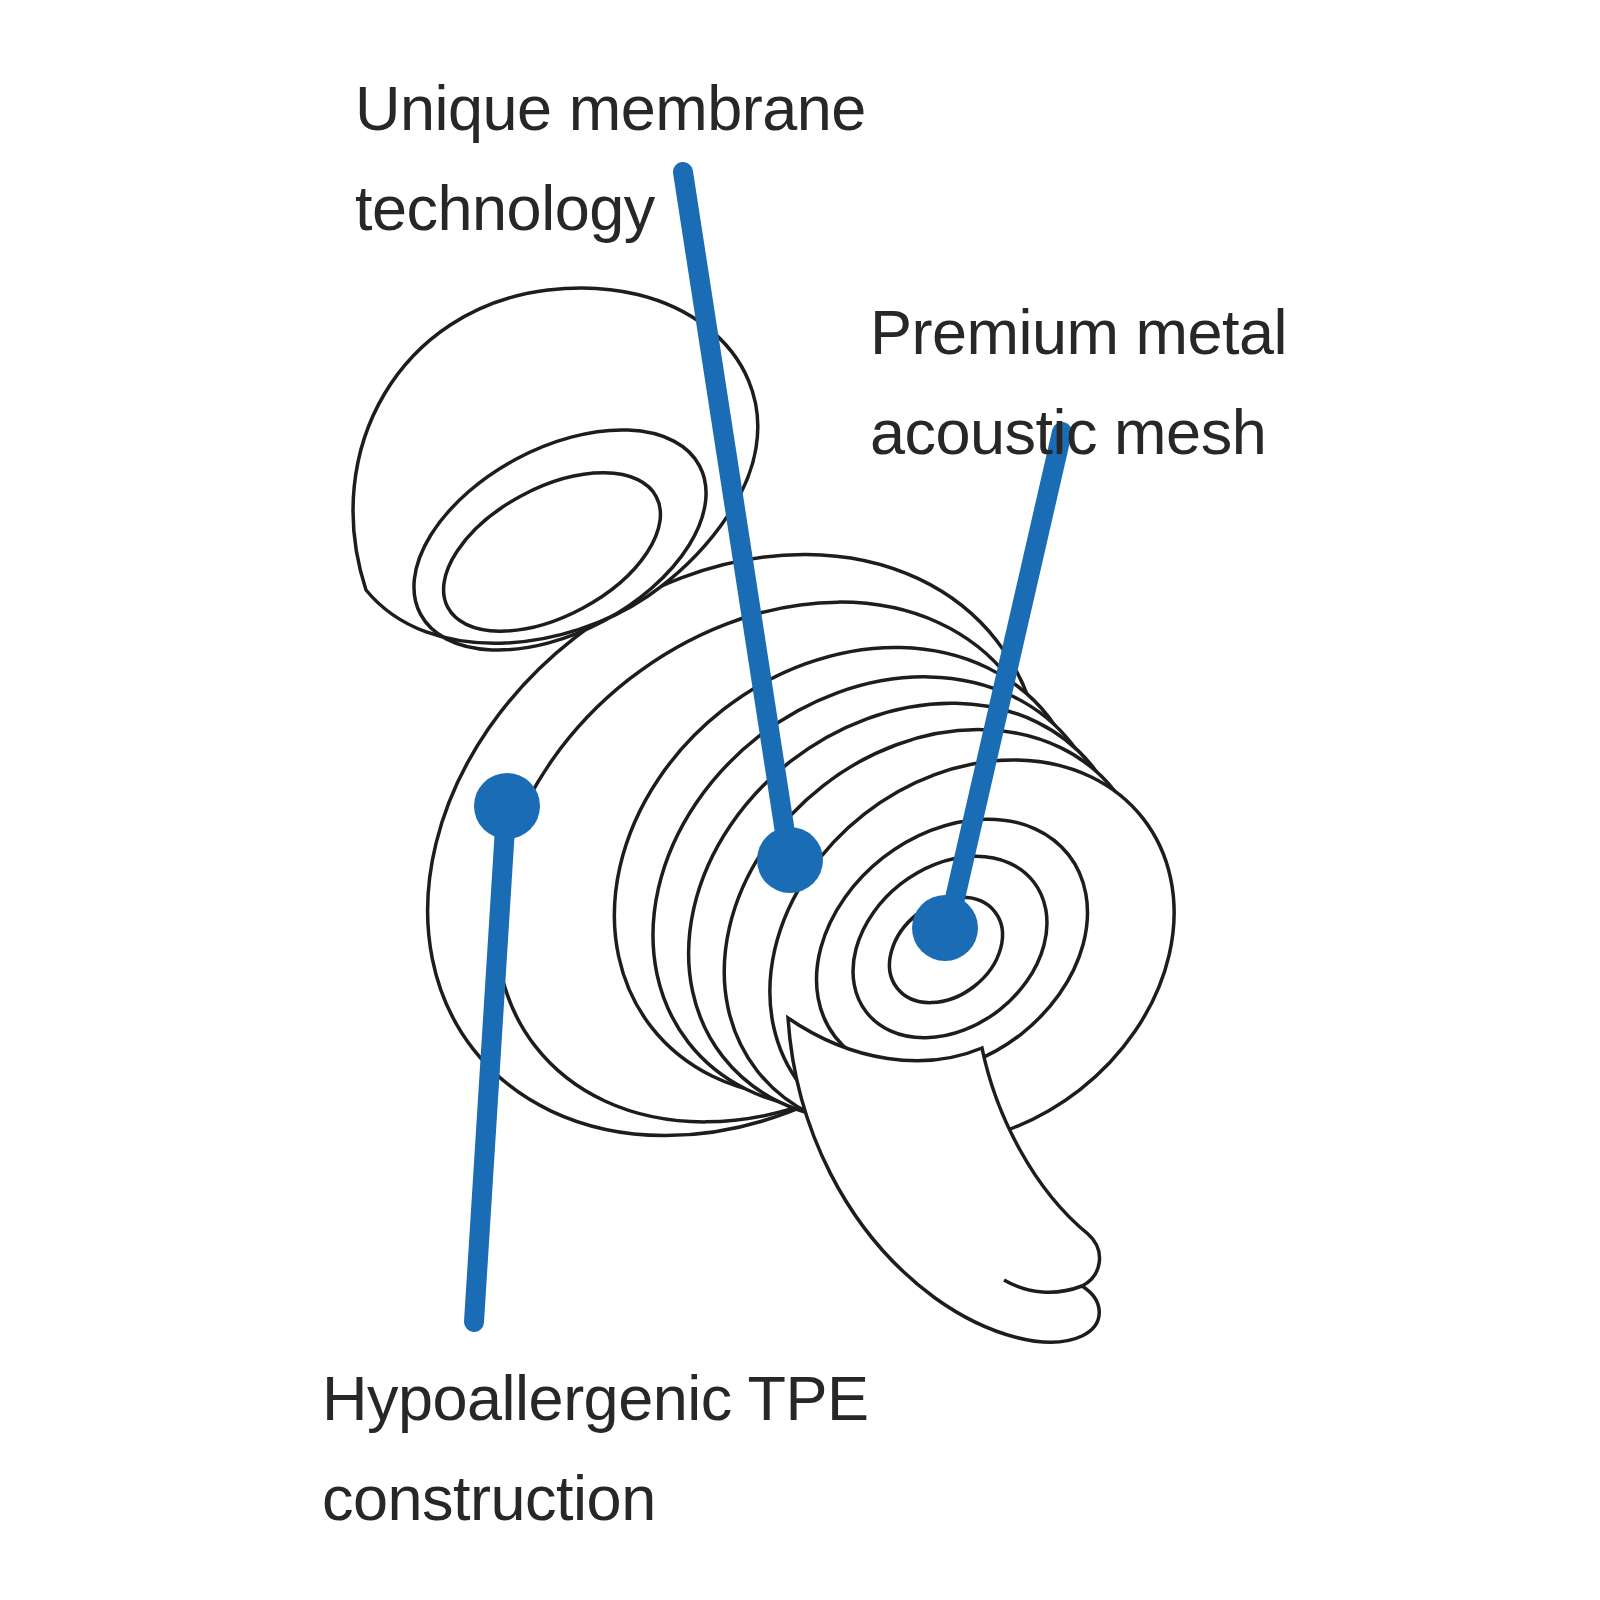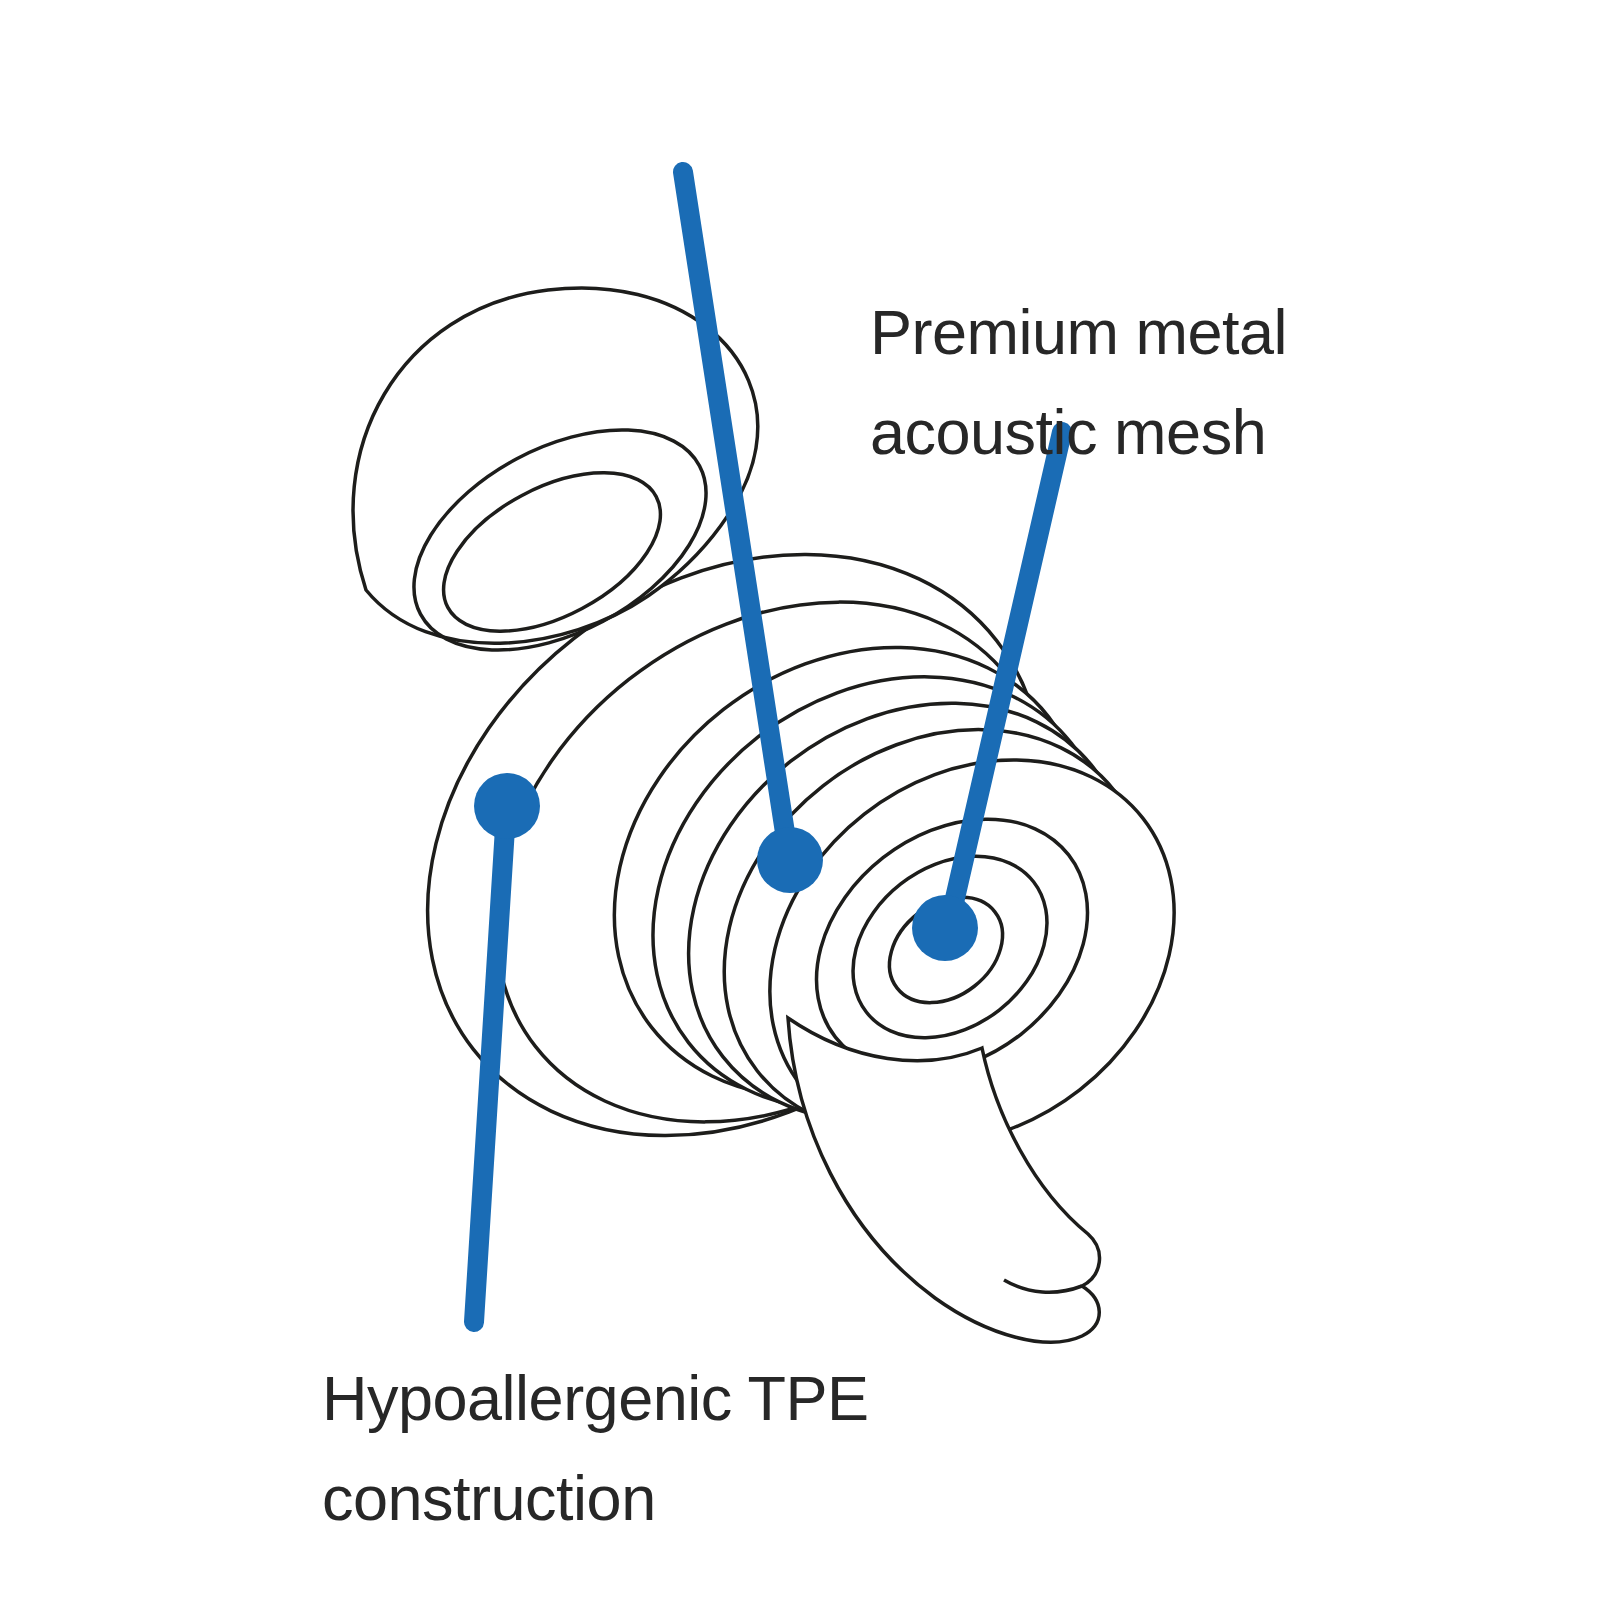--- a/index.html
+++ b/index.html
@@ -88,20 +88,22 @@
       <circle class="dot" cx="790" cy="860" r="33"></circle>
 
       <line class="leader" x1="1062" y1="432" x2="950" y2="920"></line>
       <circle class="dot" cx="945" cy="928" r="33"></circle>
 
       <line class="leader" x1="506" y1="812" x2="474" y2="1322"></line>
       <circle class="dot" cx="507" cy="806" r="33"></circle>
     </g>
   </svg>
 
+  <div class="label label-membrane">Unique membrane
+technology</div>
 
   <div class="label label-tpe">Hypoallergenic TPE
 construction</div>
 
   <div class="label label-mesh">Premium metal
 acoustic mesh</div>
 
 </div>
 
 </body></html>

